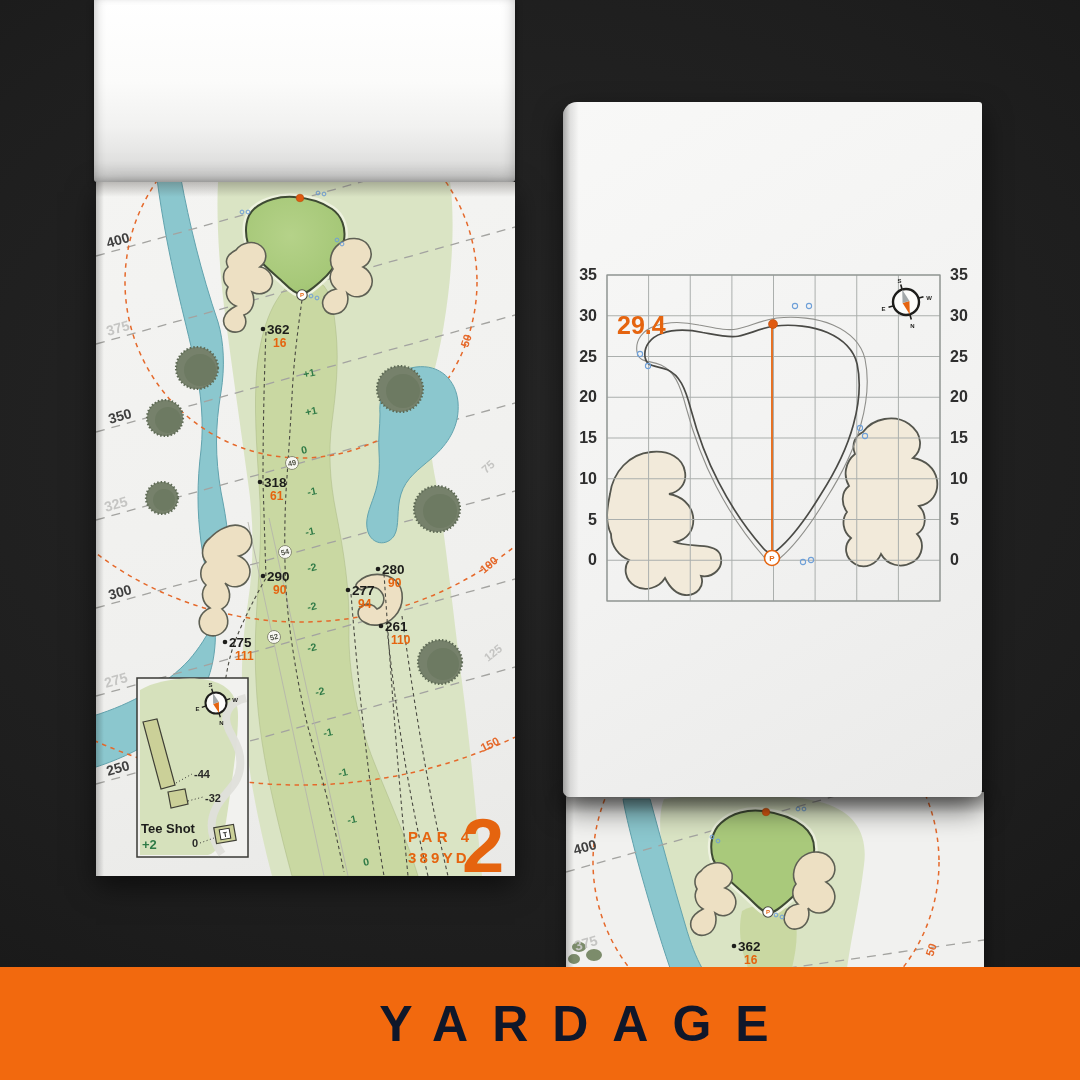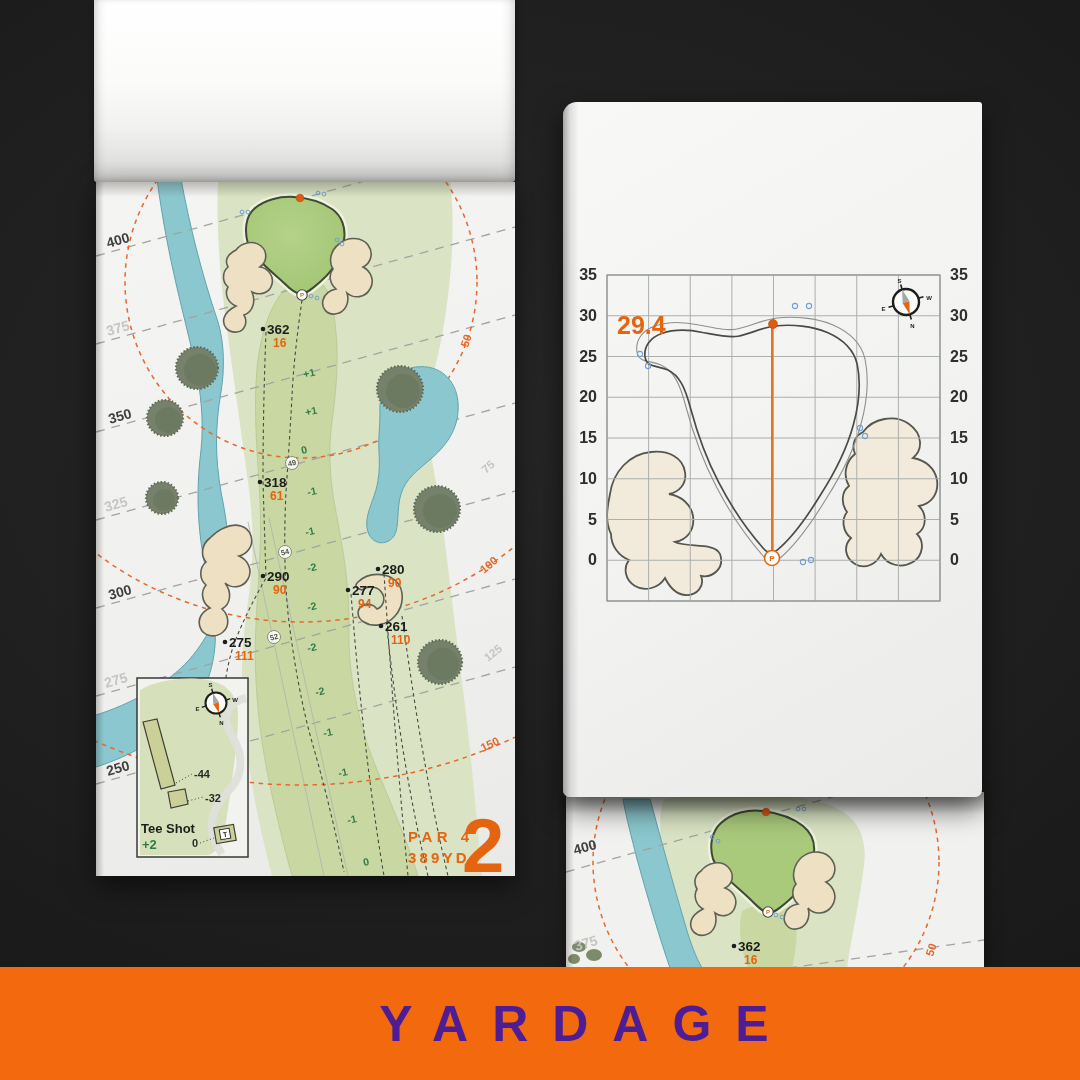--- a/index.html
+++ b/index.html
@@ -24,21 +24,21 @@
     background:linear-gradient(180deg, rgba(28,26,24,.38), rgba(28,26,24,0));}
   .page-right{left:563px;top:102px;width:419px;height:695px;overflow:hidden;
     border-radius:14px 3px 7px 7px;
     background:linear-gradient(150deg,#f8f8f7 0%,#f2f2f1 55%,#eaeae9 100%);
     box-shadow:0 12px 28px rgba(0,0,0,.6);}
   .page-right .curl{position:absolute;left:0;top:0;bottom:0;width:16px;pointer-events:none;
     border-radius:14px 0 0 7px;
     background:linear-gradient(90deg, rgba(0,0,0,.33), rgba(0,0,0,.10) 45%, rgba(0,0,0,0));}
   .banner{position:absolute;left:0;top:967px;width:1080px;height:113px;background:#F2690E;
     display:flex;align-items:center;justify-content:center;z-index:50;}
-  .banner span{color:#4c1d95;font-weight:700;font-size:50px;letter-spacing:24px;transform:translateX(46px);}
+  .banner span{color:#0f172a;font-weight:700;font-size:50px;letter-spacing:24px;transform:translateX(46px);}
   svg{position:absolute;left:0;top:0;display:block;}
   
   .t-dist{font:700 14px "Liberation Sans", sans-serif;fill:#3F3F3F;}
   .t-dist.lt{fill:#C5C5C3;}
   .t-carry{font:700 13.5px "Liberation Sans", sans-serif;fill:#1D1D1B;}
   .t-remain{font:700 12px "Liberation Sans", sans-serif;fill:#E5640F;}
   .t-elev{font:700 10.5px "Liberation Sans", sans-serif;fill:#2F7A46;}
   .t-arc{font:700 11.5px "Liberation Sans", sans-serif;fill:#E5692B;}
   .t-side{font:700 11.5px "Liberation Sans", sans-serif;fill:#C5C5C3;}
   .t-circ{font:700 7.5px "Liberation Sans", sans-serif;fill:#55584C;}

